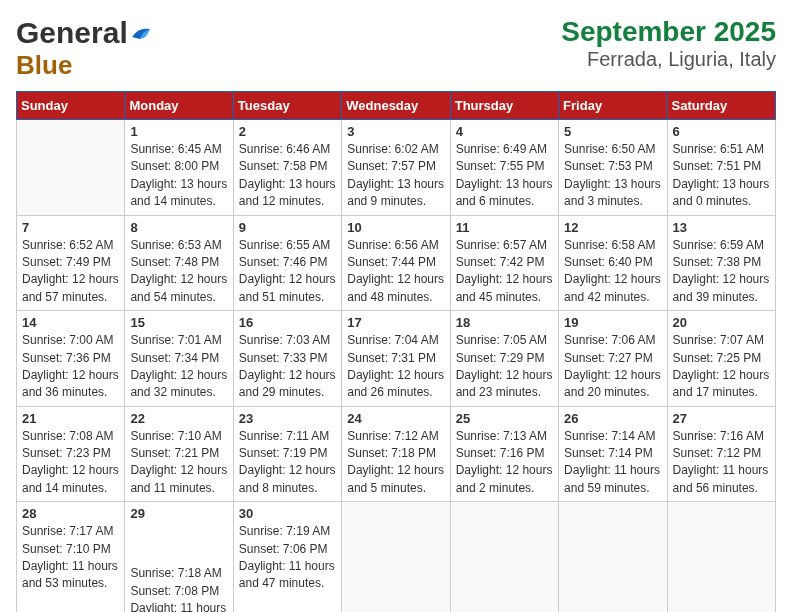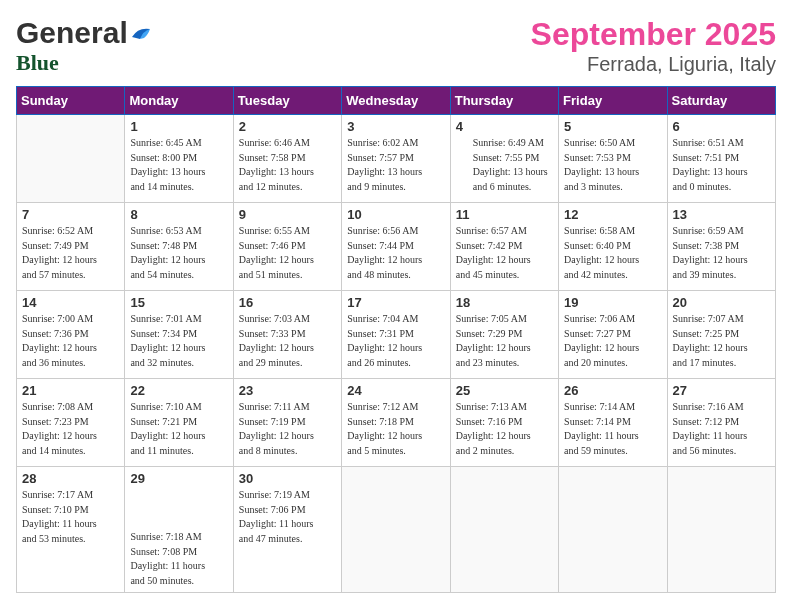--- a/index.html
+++ b/index.html
@@ -23,35 +23,35 @@
     }
     .logo-line {
       display: flex;
       align-items: center;
       gap: 2px;
     }
     .month-title {
       text-align: right;
     }
     .month-title h1 {
-      font-size: 32px;
+      font-size: 28px;
       font-weight: bold;
-      color: #ec4899;
+      color: #15803d;
     }
     .month-title p {
       font-size: 20px;
       color: #555;
     }
     .calendar {
       width: 100%;
       border-collapse: collapse;
       border: 1px solid #ccc;
     }
     .calendar th {
-      background-color: #701a75;
+      background-color: #b91c1c;
       color: #fff;
       font-size: 13px;
       font-weight: bold;
       padding: 6px 4px;
       text-align: left;
       border: 1px solid #1565c0;
     }
     .calendar td {
       width: 14.28%;
       vertical-align: top;
@@ -61,24 +61,23 @@
       font-size: 10.5px;
       color: #333;
     }
     .day-num {
       font-size: 13px;
       font-weight: bold;
       display: block;
       margin-bottom: 2px;
     }
     .cell-info {
-      font-size: 10px;
+      font-size: 12px;
       line-height: 1.45;
       color: #333;
-      font-family: Liberation Serif, serif;
     }
     .empty-cell {
       background: #f9f9f9;
     }
     .week-row td {
       height: 88px;
     }
   </style>
 </head>
 <body>
@@ -86,21 +85,21 @@
 <div class="header">
   <div class="logo">
     <div class="logo-line">
       <span style="font-size:30px; font-weight:bold; color:#333;">General</span>
       <svg width="22" height="16" viewBox="0 0 22 16">
         <path d="M2 12 Q8 2 20 4 Q14 8 10 14 Z" fill="#1565c0"></path>
         <path d="M10 14 Q13 6 20 4 Q18 10 14 13 Z" fill="#42a5f5"></path>
       </svg>
     </div>
     <div>
-      <span style="font-size:22px; font-weight:bold; color:#14532d;font-family:Liberation Serif, serif;">Blue</span>
+      <span style="font-size:26px; font-weight:bold; color:#a16207;">Blue</span>
     </div>
   </div>
   <div class="month-title">
     <h1>September 2025</h1>
     <p>Ferrada, Liguria, Italy</p>
   </div>
 </div>
 
 <table class="calendar">
   <thead>
@@ -133,21 +132,21 @@
         </td>
         <td>
           <span class="day-num">3</span>
           <div class="cell-info" style="white-space: pre-line;">Sunrise: 6:02 AM
 Sunset: 7:57 PM
 Daylight: 13 hours
 and 9 minutes.</div>
         </td>
         <td>
           <span class="day-num">4</span>
-          <div class="cell-info" style="white-space: pre-line; margin-left: 17px;">Sunrise: 6:49 AM
+          <div class="cell-info" style="white-space: pre-line;">Sunrise: 6:49 AM
 Sunset: 7:55 PM
 Daylight: 13 hours
 and 6 minutes.</div>
         </td>
         <td>
           <span class="day-num">5</span>
           <div class="cell-info" style="white-space: pre-line;">Sunrise: 6:50 AM
 Sunset: 7:53 PM
 Daylight: 13 hours
 and 3 minutes.</div>

